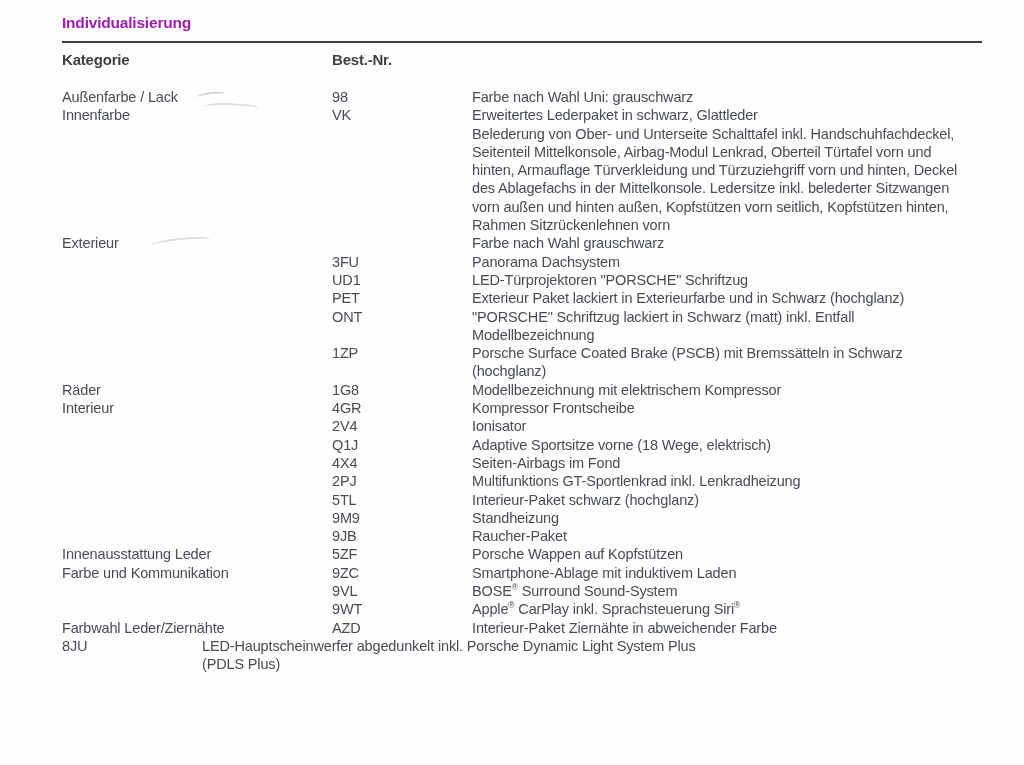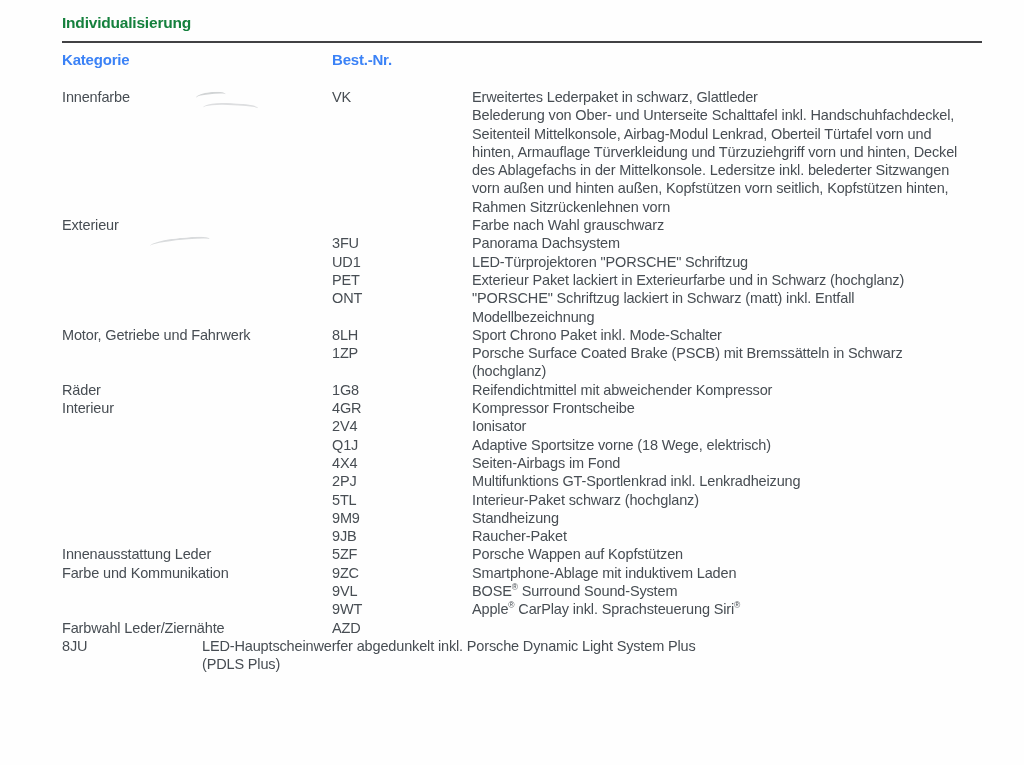--- a/index.html
+++ b/index.html
@@ -15,36 +15,36 @@
     overflow: hidden;
     font-family: "Liberation Sans", sans-serif;
     color: #474d53;
   }
   .content {
     padding: 13px 40px 0 62px;
   }
   .doc-title {
     font-size: 15.5px;
     font-weight: bold;
-    color: #15803d;
+    color: #a21caf;
     letter-spacing: -0.2px;
     margin: 0 0 9px 0;
     line-height: 19px;
   }
   .rule {
     width: 920px;
     height: 2px;
     background: #414144;
   }
   .thead {
     display: flex;
     margin-top: 8px;
     font-size: 15px;
     font-weight: bold;
-    color: #3b82f6;
+    color: #404040;
     letter-spacing: -0.2px;
     line-height: 18px;
   }
   .tbody {
     margin-top: 19px;
   }
   .trow {
     display: flex;
     align-items: flex-start;
     font-size: 14.5px;
@@ -82,20 +82,25 @@
     <h1 class="doc-title">Individualisierung</h1>
 
     <div class="rule"></div>
 
     <div class="thead">
       <div class="cell col-cat">Kategorie</div>
       <div class="cell col-code">Best.-Nr.</div>
     </div>
 
     <div class="tbody">
+  <div class="trow">
+    <div class="cell col-cat">Außenfarbe / Lack</div>
+    <div class="cell col-code">98</div>
+    <div class="cell col-desc">Farbe nach Wahl Uni: grauschwarz</div>
+  </div>
 
   <div class="trow">
     <div class="cell col-cat">Innenfarbe</div>
     <div class="cell col-code">VK</div>
     <div class="cell col-desc">Erweitertes Lederpaket in schwarz, Glattleder<br>Belederung von Ober- und Unterseite Schalttafel inkl. Handschuhfachdeckel, Seitenteil Mittelkonsole, Airbag-Modul Lenkrad, Oberteil Türtafel vorn und hinten, Armauflage Türverkleidung und Türzuziehgriff vorn und hinten, Deckel des Ablagefachs in der Mittelkonsole. Ledersitze inkl. belederter Sitzwangen vorn außen und hinten außen, Kopfstützen vorn seitlich, Kopfstützen hinten, Rahmen Sitzrückenlehnen vorn</div>
   </div>
 
   <div class="trow">
     <div class="cell col-cat">Exterieur</div>
     <div class="cell col-code"></div>
@@ -119,37 +124,32 @@
     <div class="cell col-code">PET</div>
     <div class="cell col-desc">Exterieur Paket lackiert in Exterieurfarbe und in Schwarz (hochglanz)</div>
   </div>
 
   <div class="trow">
     <div class="cell col-cat"></div>
     <div class="cell col-code">ONT</div>
     <div class="cell col-desc">"PORSCHE" Schriftzug lackiert in Schwarz (matt) inkl. Entfall Modellbezeichnung</div>
   </div>
 
-  <div class="trow">
-    <div class="cell col-cat">Motor, Getriebe und Fahrwerk</div>
-    <div class="cell col-code">8LH</div>
-    <div class="cell col-desc">Sport Chrono Paket inkl. Mode-Schalter</div>
-  </div>
 
   <div class="trow">
     <div class="cell col-cat"></div>
     <div class="cell col-code">1ZP</div>
     <div class="cell col-desc">Porsche Surface Coated Brake (PSCB) mit Bremssätteln in Schwarz (hochglanz)</div>
   </div>
 
 
   <div class="trow">
     <div class="cell col-cat">Räder</div>
     <div class="cell col-code">1G8</div>
-    <div class="cell col-desc">Reifendichtmittel mit abweichender Kompressor</div>
+    <div class="cell col-desc">Modellbezeichnung mit elektrischem Kompressor</div>
   </div>
 
   <div class="trow">
     <div class="cell col-cat">Interieur</div>
     <div class="cell col-code">4GR</div>
     <div class="cell col-desc">Kompressor Frontscheibe</div>
   </div>
 
   <div class="trow">
     <div class="cell col-cat"></div>
@@ -213,20 +213,21 @@
 
   <div class="trow">
     <div class="cell col-cat"></div>
     <div class="cell col-code">9WT</div>
     <div class="cell col-desc">Apple<sup>®</sup> CarPlay inkl. Sprachsteuerung Siri<sup>®</sup></div>
   </div>
 
   <div class="trow">
     <div class="cell col-cat">Farbwahl Leder/Ziernähte</div>
     <div class="cell col-code">AZD</div>
+    <div class="cell col-desc">Interieur-Paket Ziernähte in abweichender Farbe</div>
   </div>
 
   <div class="trow">
     <div class="cell col-code">8JU</div>
     <div class="cell col-desc">LED-Hauptscheinwerfer abgedunkelt inkl. Porsche Dynamic Light System Plus (PDLS Plus)</div>
   </div>
 </div>
 
   </div>
 

